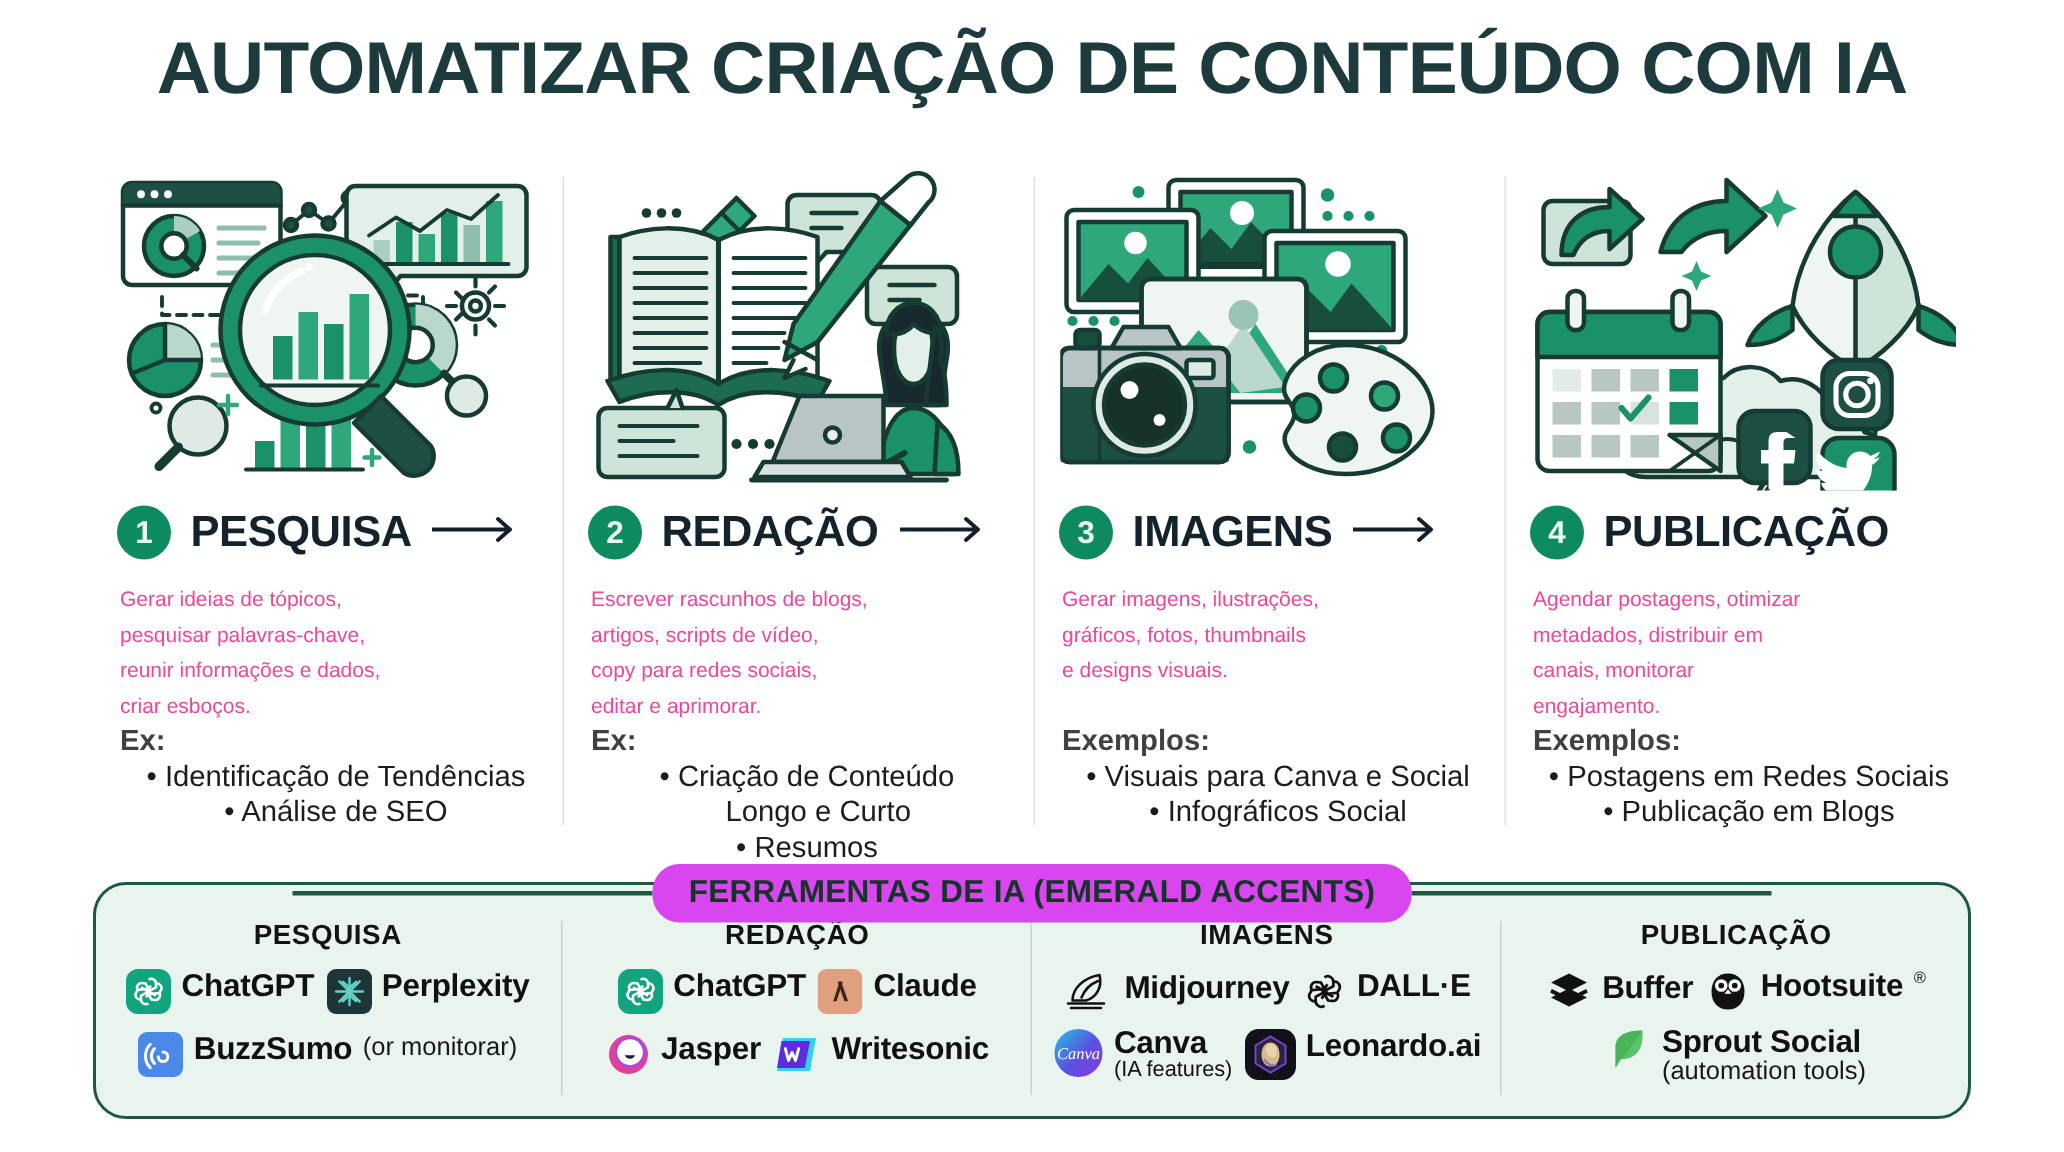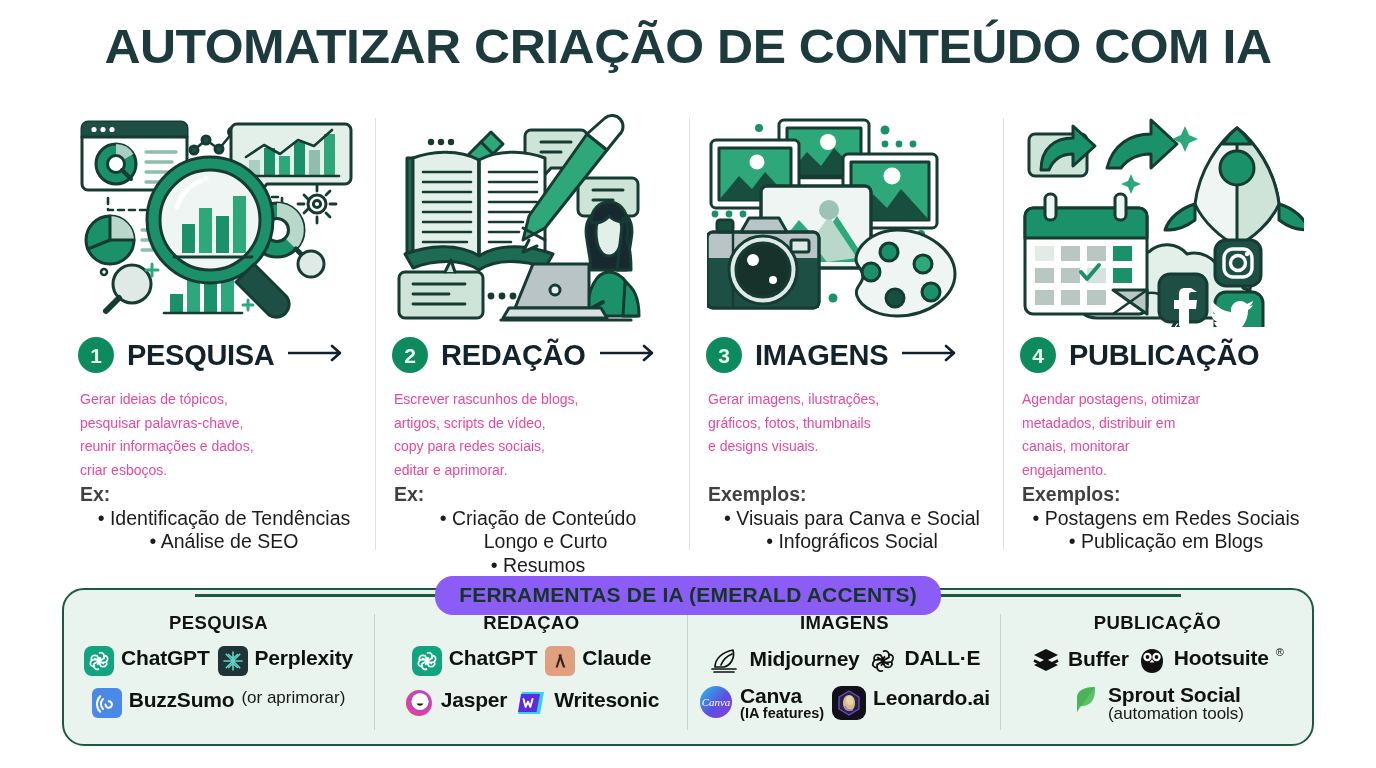--- a/index.html
+++ b/index.html
@@ -135,21 +135,21 @@
   .banner-wrap {
     position: absolute;
     left: 0; top: 576px; width: 1376px;
     display: flex; align-items: center; justify-content: center;
     pointer-events: none;
   }
   .banner-rule {
     height: 3px; width: 240px; background: #1d5845;
   }
   .banner {
-    background: #8b5cf6;
+    background: #d946ef;
     color: #143528;
     font-size: 21px;
     font-weight: 700;
     padding: 7px 24px 8px;
     border-radius: 18px;
     letter-spacing: 0.2px;
     white-space: nowrap;
     z-index: 3;
   }
   .tools-grid {
@@ -198,21 +198,21 @@
     letter-spacing: -0.2px;
   }
   .tool-note {
     font-size: 17px;
     color: #181818;
     white-space: nowrap;
   }
   .tool-stack { display: flex; flex-direction: column; line-height: 1.02; }
   .tool-sub {
     font-size: 14.5px;
-    font-weight: 700;
+    font-weight: 400;
     color: #111;
     white-space: nowrap;
   }
   .ico { flex: 0 0 auto; display: block; }
   .sup { font-size: 11px; vertical-align: super; }
 </style>
 </head>
 <body>
 
 <div class="page">
@@ -634,21 +634,21 @@
       <div class="trow">
         <div class="tool">
           <svg class="ico" width="30" height="30" viewBox="0 0 30 30">
             <rect width="30" height="30" rx="6" fill="#4a89e8"></rect>
             <g fill="none" stroke="#ffffff" stroke-width="2" stroke-linecap="round">
               <path d="M13.5 16.5a3.2 3.2 0 103.2-3.2"></path>
               <path d="M11 21c-2.8-2.8-2.8-7.2 0-10M8.2 23.8c-4.3-4.3-4.3-11.3 0-15.6"></path>
             </g>
           </svg>
           <span class="tool-name">BuzzSumo</span>
-          <span class="tool-note">(or aprimorar)</span>
+          <span class="tool-note">(or monitorar)</span>
         </div>
       </div>
     </div>
 
     <div class="tcol">
       <div class="tvline"></div>
       <div class="tcol-title">REDAÇÃO</div>
       <div class="trow">
         <div class="tool">
           <svg class="ico" width="30" height="30" viewBox="0 0 30 30">

